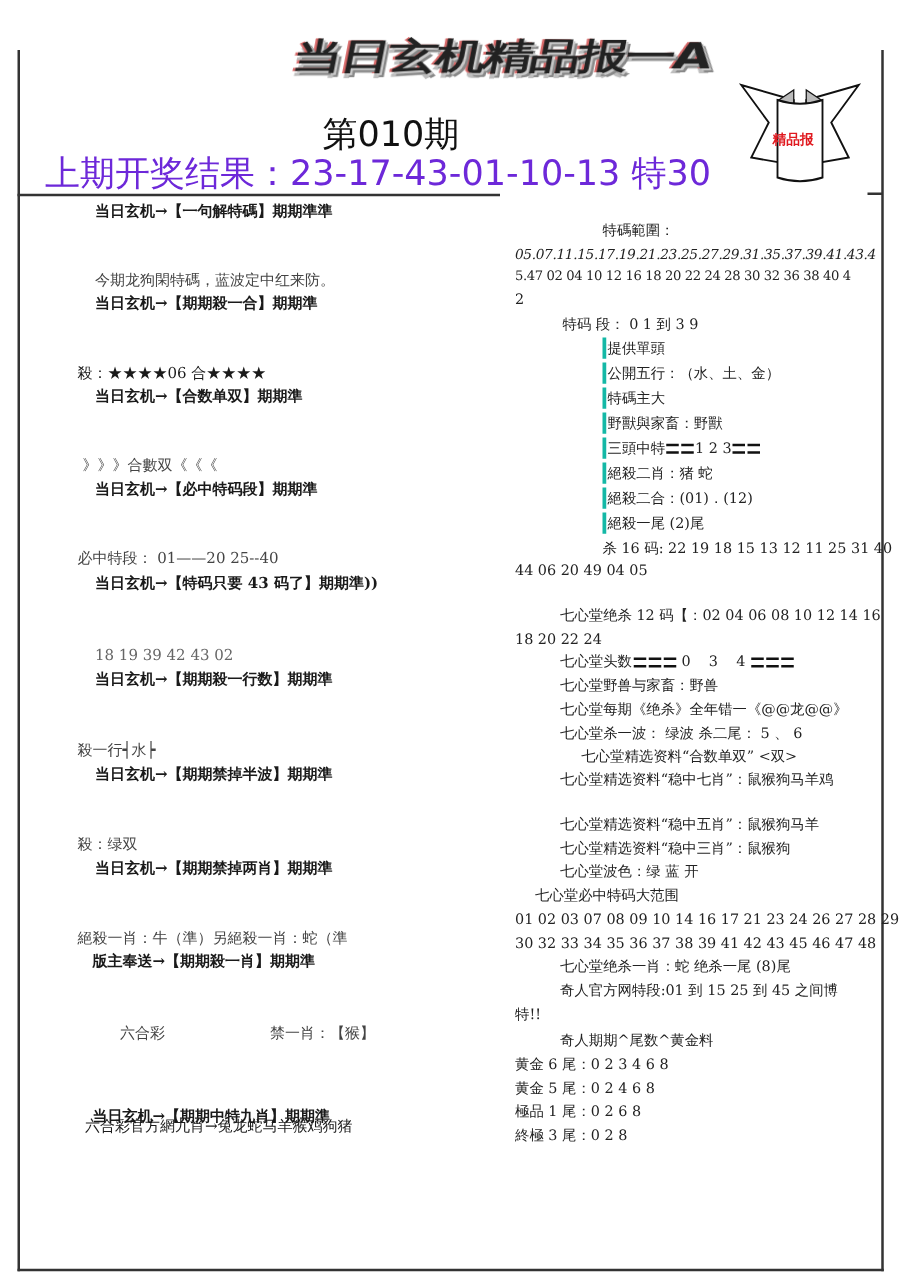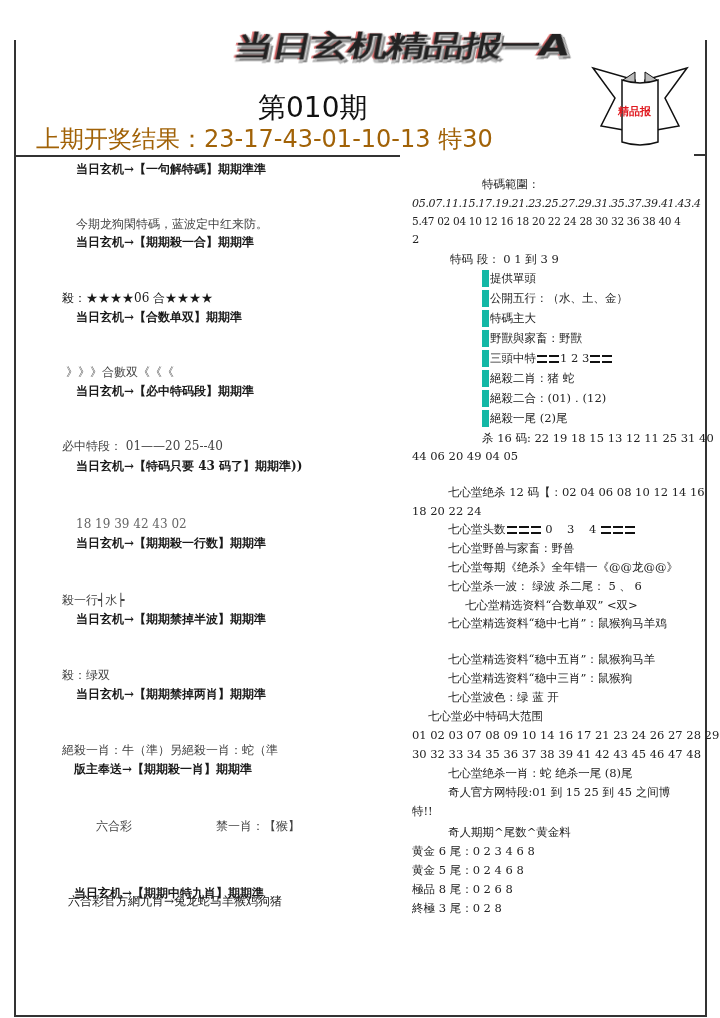--- a/index.html
+++ b/index.html
@@ -27,21 +27,21 @@
       transform-origin: left top;
       white-space: nowrap;
       filter: blur(0.4px);
     }
     .issue {
       left: 258px; top: 92px; font-family: "DejaVu Sans", sans-serif;
       font-size: 28px; line-height: 32px; color: #111;
     }
     .last-result {
       left: 36px; top: 126px; font-family: "DejaVu Sans", sans-serif;
-      font-size: 24px; line-height: 26px; color: #a16207; white-space: nowrap;
+      font-size: 28px; line-height: 26px; color: #6d28d9; white-space: nowrap;
     }
     
     .ribbon { left: 575px; top: 52px; width: 130px; height: 100px; }
     .ribbon-label {
       left: 618px; top: 104px; font-family: "DejaVu Sans", sans-serif;
       font-size: 11px; font-weight: bold; color: #e0191f;
     }
 
     
     .lc { font-size: 12px; line-height: 16px; white-space: nowrap; }
@@ -49,21 +49,21 @@
     .gray { color: #444; }
     .light { color: #666; }
 
     
     .rc { font-size: 11.5px; line-height: 17px; white-space: nowrap; color: #222; }
     .bar {
       display: inline-block; width: 10px; height: 8px; vertical-align: middle;
       border-top: 2.5px solid #111; border-bottom: 2.5px solid #111; box-sizing: border-box;
       margin: 0 1px;
     }
-    .marker { border-left: 7px solid #14b8a6; padding-left: 1px; }
+    .marker { border-left: 3px solid #14b8a6; padding-left: 1px; }
   </style>
 </head>
 <body>
 
 <div class="abs frame-left"></div>
 <div class="abs frame-right"></div>
 <div class="abs frame-bottom"></div>
 <div class="abs rule-left"></div>
 <div class="abs tick-right"></div>
 
@@ -150,14 +150,14 @@
 <div class="abs rc" style="left:428px; top:708px;">七心堂必中特码大范围</div>
 <div class="abs rc" style="left:412px; top:727px;">01 02 03 07 08 09 10 14 16 17 21 23 24 26 27 28 29</div>
 <div class="abs rc" style="left:412px; top:746px;">30 32 33 34 35 36 37 38 39 41 42 43 45 46 47 48</div>
 <div class="abs rc" style="left:448px; top:765px;">七心堂绝杀一肖：蛇  绝杀一尾 (8)尾</div>
 <div class="abs rc" style="left:448px; top:784px;">奇人官方网特段:01 到 15  25 到 45 之间博</div>
 <div class="abs rc" style="left:412px; top:803px;">特!!</div>
 
 <div class="abs rc" style="left:448px; top:824px;">奇人期期^尾数^黄金料</div>
 <div class="abs rc" style="left:412px; top:843px;"><span>黄金 6 尾：</span><span>0 2 3 4 6 8</span></div>
 <div class="abs rc" style="left:412px; top:862px;"><span>黄金 5 尾：</span><span>0 2 4 6 8</span></div>
-<div class="abs rc" style="left:412px; top:881px;"><span>極品 8 尾：</span><span>0 2 6 8</span></div>
+<div class="abs rc" style="left:412px; top:881px;"><span>極品 1 尾：</span><span>0 2 6 8</span></div>
 <div class="abs rc" style="left:412px; top:900px;"><span>終極 3 尾：</span><span>0 2 8</span></div>
 
 </body></html>

